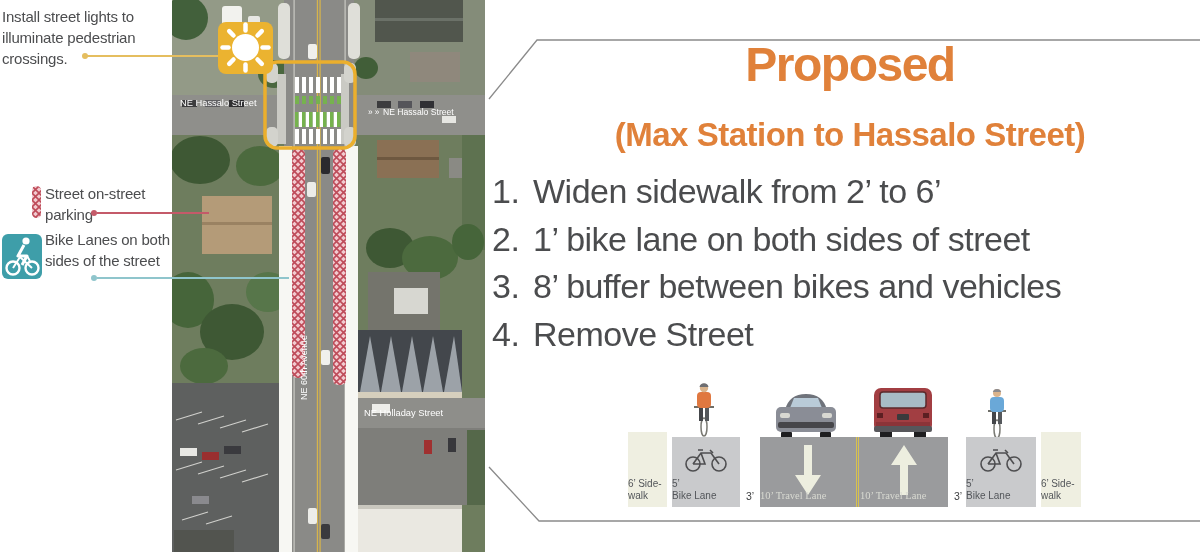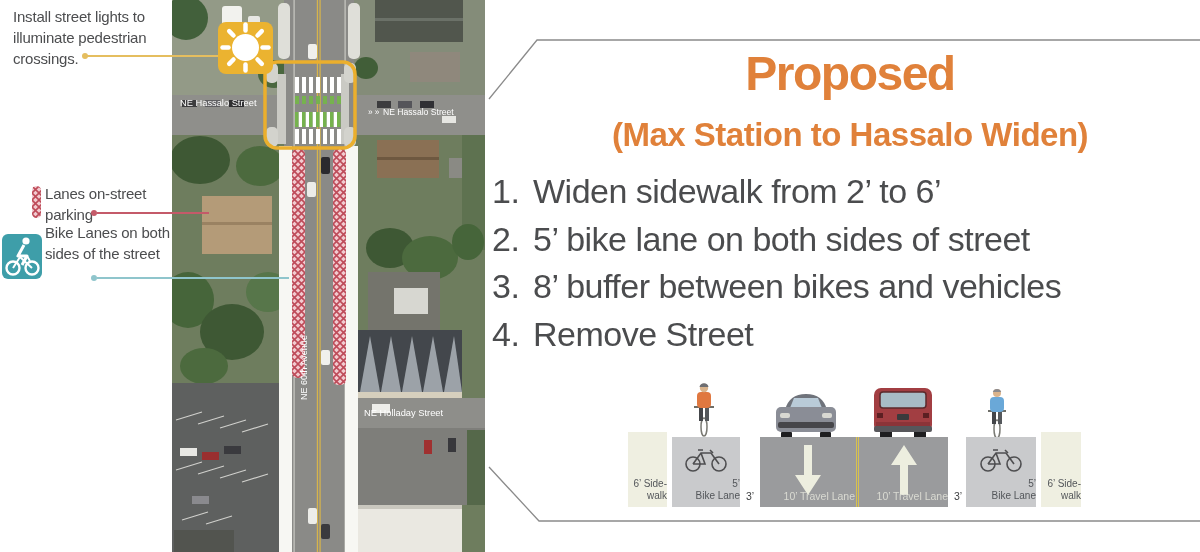--- a/index.html
+++ b/index.html
@@ -1,51 +1,51 @@
 <!DOCTYPE html>
 <html><head>
 <meta charset="utf-8">
 <style>
   html,body{margin:0;padding:0;background:#ffffff;font-family:"Liberation Sans","DejaVu Sans",sans-serif;}
   #stage{position:relative;width:1200px;height:552px;background:#ffffff;overflow:hidden;}
 
   
   .ann{position:absolute;color:#4C4D4F;font-size:15px;line-height:21px;letter-spacing:-0.2px;}
-  #ann-lights{left:13px;top:6px;width:160px;}
+  #ann-lights{left:2px;top:6px;width:160px;}
   #ann-parking{left:45px;top:183px;width:132px;}
-  #ann-bike{left:45px;top:222px;width:138px;}
+  #ann-bike{left:45px;top:229px;width:138px;}
   .leader{position:absolute;height:2px;}
   #leader-yellow{left:86px;top:55px;width:132px;background:#E5BE5F;}
   #leader-red{left:97px;top:212px;width:112px;background:#C45A69;}
   #leader-teal{left:97px;top:277px;width:192px;background:#8FC5CC;}
   .leader-dot{position:absolute;width:6px;height:6px;border-radius:50%;}
   #dot-yellow{left:82px;top:53px;background:#E5BE5F;}
   #dot-red{left:91px;top:210px;background:#C45A69;}
   #dot-teal{left:91px;top:275px;background:#8FC5CC;}
   #hatch-swatch{position:absolute;left:32px;top:186px;width:9px;height:32px;border-radius:4px;overflow:hidden;}
   #bike-badge{position:absolute;left:2px;top:234px;width:40px;height:45px;background:#3E9EA9;border-radius:6px;}
 
   
   #panel-border{position:absolute;left:0;top:0;pointer-events:none;}
-  #panel-title{position:absolute;left:505px;top:46px;width:690px;text-align:center;
+  #panel-title{position:absolute;left:505px;top:37px;width:690px;text-align:center;
     font-size:48px;font-weight:bold;letter-spacing:-1.5px;color:#E0813A;}
   #panel-subtitle{position:absolute;left:505px;top:116px;width:690px;text-align:center;
     font-size:33px;font-weight:bold;letter-spacing:-0.5px;color:#E0813A;}
   #proposal-list{position:absolute;left:492px;top:168px;width:700px;}
   .li{display:flex;height:47.5px;align-items:baseline;color:#4B4C4E;font-size:34px;letter-spacing:-0.5px;line-height:47.5px;}
   .li .num{display:inline-block;width:41px;}
 
   
   .seg{position:absolute;box-sizing:border-box;}
-  .seg-label{position:absolute;left:0;right:0;bottom:5px;text-align:right;
+  .seg-label{position:absolute;left:0;right:0;bottom:5px;text-align:left;
     color:#53565A;font-size:10px;line-height:12px;}
   .seg-label.light{color:#D9DAD2;font-size:10.5px;}
   .sidewalk{top:432px;height:75px;background:#EFEFE1;}
   .bikelane{top:437px;height:70px;background:#C9CACC;}
-  .travel{top:437px;height:70px;background:#9A9B9D;}
+  .travel{top:437px;height:70px;background:#9A9B9D;font-family:Liberation Serif, serif;}
   #seg-sidewalk-l{left:628px;width:39px;}
   #seg-bike-l{left:672px;width:68px;}
   #seg-travel-l{left:760px;width:95px;}
   #seg-median{left:855px;width:5px;top:437px;height:70px;background:#9A9B9D;}
   .median-line{position:absolute;top:0;bottom:0;width:1.5px;background:#D8C14E;}
   #seg-travel-r{left:860px;width:88px;}
   #seg-bike-r{left:966px;width:70px;}
   #seg-sidewalk-r{left:1041px;width:40px;}
   .buffer-label{position:absolute;top:490px;width:16px;text-align:center;color:#3F4042;font-size:10.5px;}
   #buffer-l{left:742px;}
@@ -244,21 +244,21 @@
     <svg width="9" height="32">
         <defs>
       <pattern id="hatch2" width="7" height="7" patternUnits="userSpaceOnUse">
         <rect width="7" height="7" fill="#F2CBD0"></rect>
         <path d="M0 0 L7 7 M7 0 L0 7" stroke="#BE4B59" stroke-width="1.6"></path>
       </pattern>
         </defs>
       <rect width="9" height="32" rx="4" fill="url(#hatch2)"></rect>
     </svg>
   </div>
-  <div class="ann" id="ann-parking">Lanes on-street parking</div>
+  <div class="ann" id="ann-parking">Street on-street parking</div>
   <div class="leader" id="leader-red"></div>
   <div class="leader-dot" id="dot-red"></div>
 
   <div id="bike-badge">
     <svg width="40" height="45" viewBox="0 0 40 45">
       <circle cx="24" cy="7" r="3.6" fill="#FFFFFF"></circle>
       <path d="M22 11 L16 22 L25 22 L20 31" stroke="#FFFFFF" stroke-width="3" fill="none" stroke-linejoin="round"></path>
       <circle cx="11" cy="34" r="6.5" stroke="#FFFFFF" stroke-width="2.4" fill="none"></circle>
       <circle cx="30" cy="34" r="6.5" stroke="#FFFFFF" stroke-width="2.4" fill="none"></circle>
       <path d="M11 34 L18 23 L30 34 M25 22 L28 27" stroke="#FFFFFF" stroke-width="2" fill="none"></path>
@@ -267,30 +267,30 @@
   <div class="ann" id="ann-bike">Bike Lanes on both sides of the street</div>
   <div class="leader" id="leader-teal"></div>
   <div class="leader-dot" id="dot-teal"></div>
 
   <svg id="panel-border" width="1200" height="552">
     <path d="M1200 40 L537 40 L489 99" fill="none" stroke="#8B8B8B" stroke-width="1.3"></path>
     <path d="M489 467 L539 521 L1200 521" fill="none" stroke="#8B8B8B" stroke-width="1.3"></path>
   </svg>
 
   <div id="panel-title">Proposed</div>
-  <div id="panel-subtitle">(Max Station to Hassalo Widen)</div>
+  <div id="panel-subtitle">(Max Station to Hassalo Street)</div>
 
   <div id="proposal-list">
     <div class="li">
       <span class="num">1.</span>
       <span class="txt">Widen sidewalk from 2’ to 6’</span>
     </div>
     <div class="li">
       <span class="num">2.</span>
-      <span class="txt">5’ bike lane on both sides of street</span>
+      <span class="txt">1’ bike lane on both sides of street</span>
     </div>
     <div class="li">
       <span class="num">3.</span>
       <span class="txt">8’ buffer between bikes and vehicles</span>
     </div>
     <div class="li">
       <span class="num">4.</span>
       <span class="txt">Remove Street</span>
     </div>
   </div>

